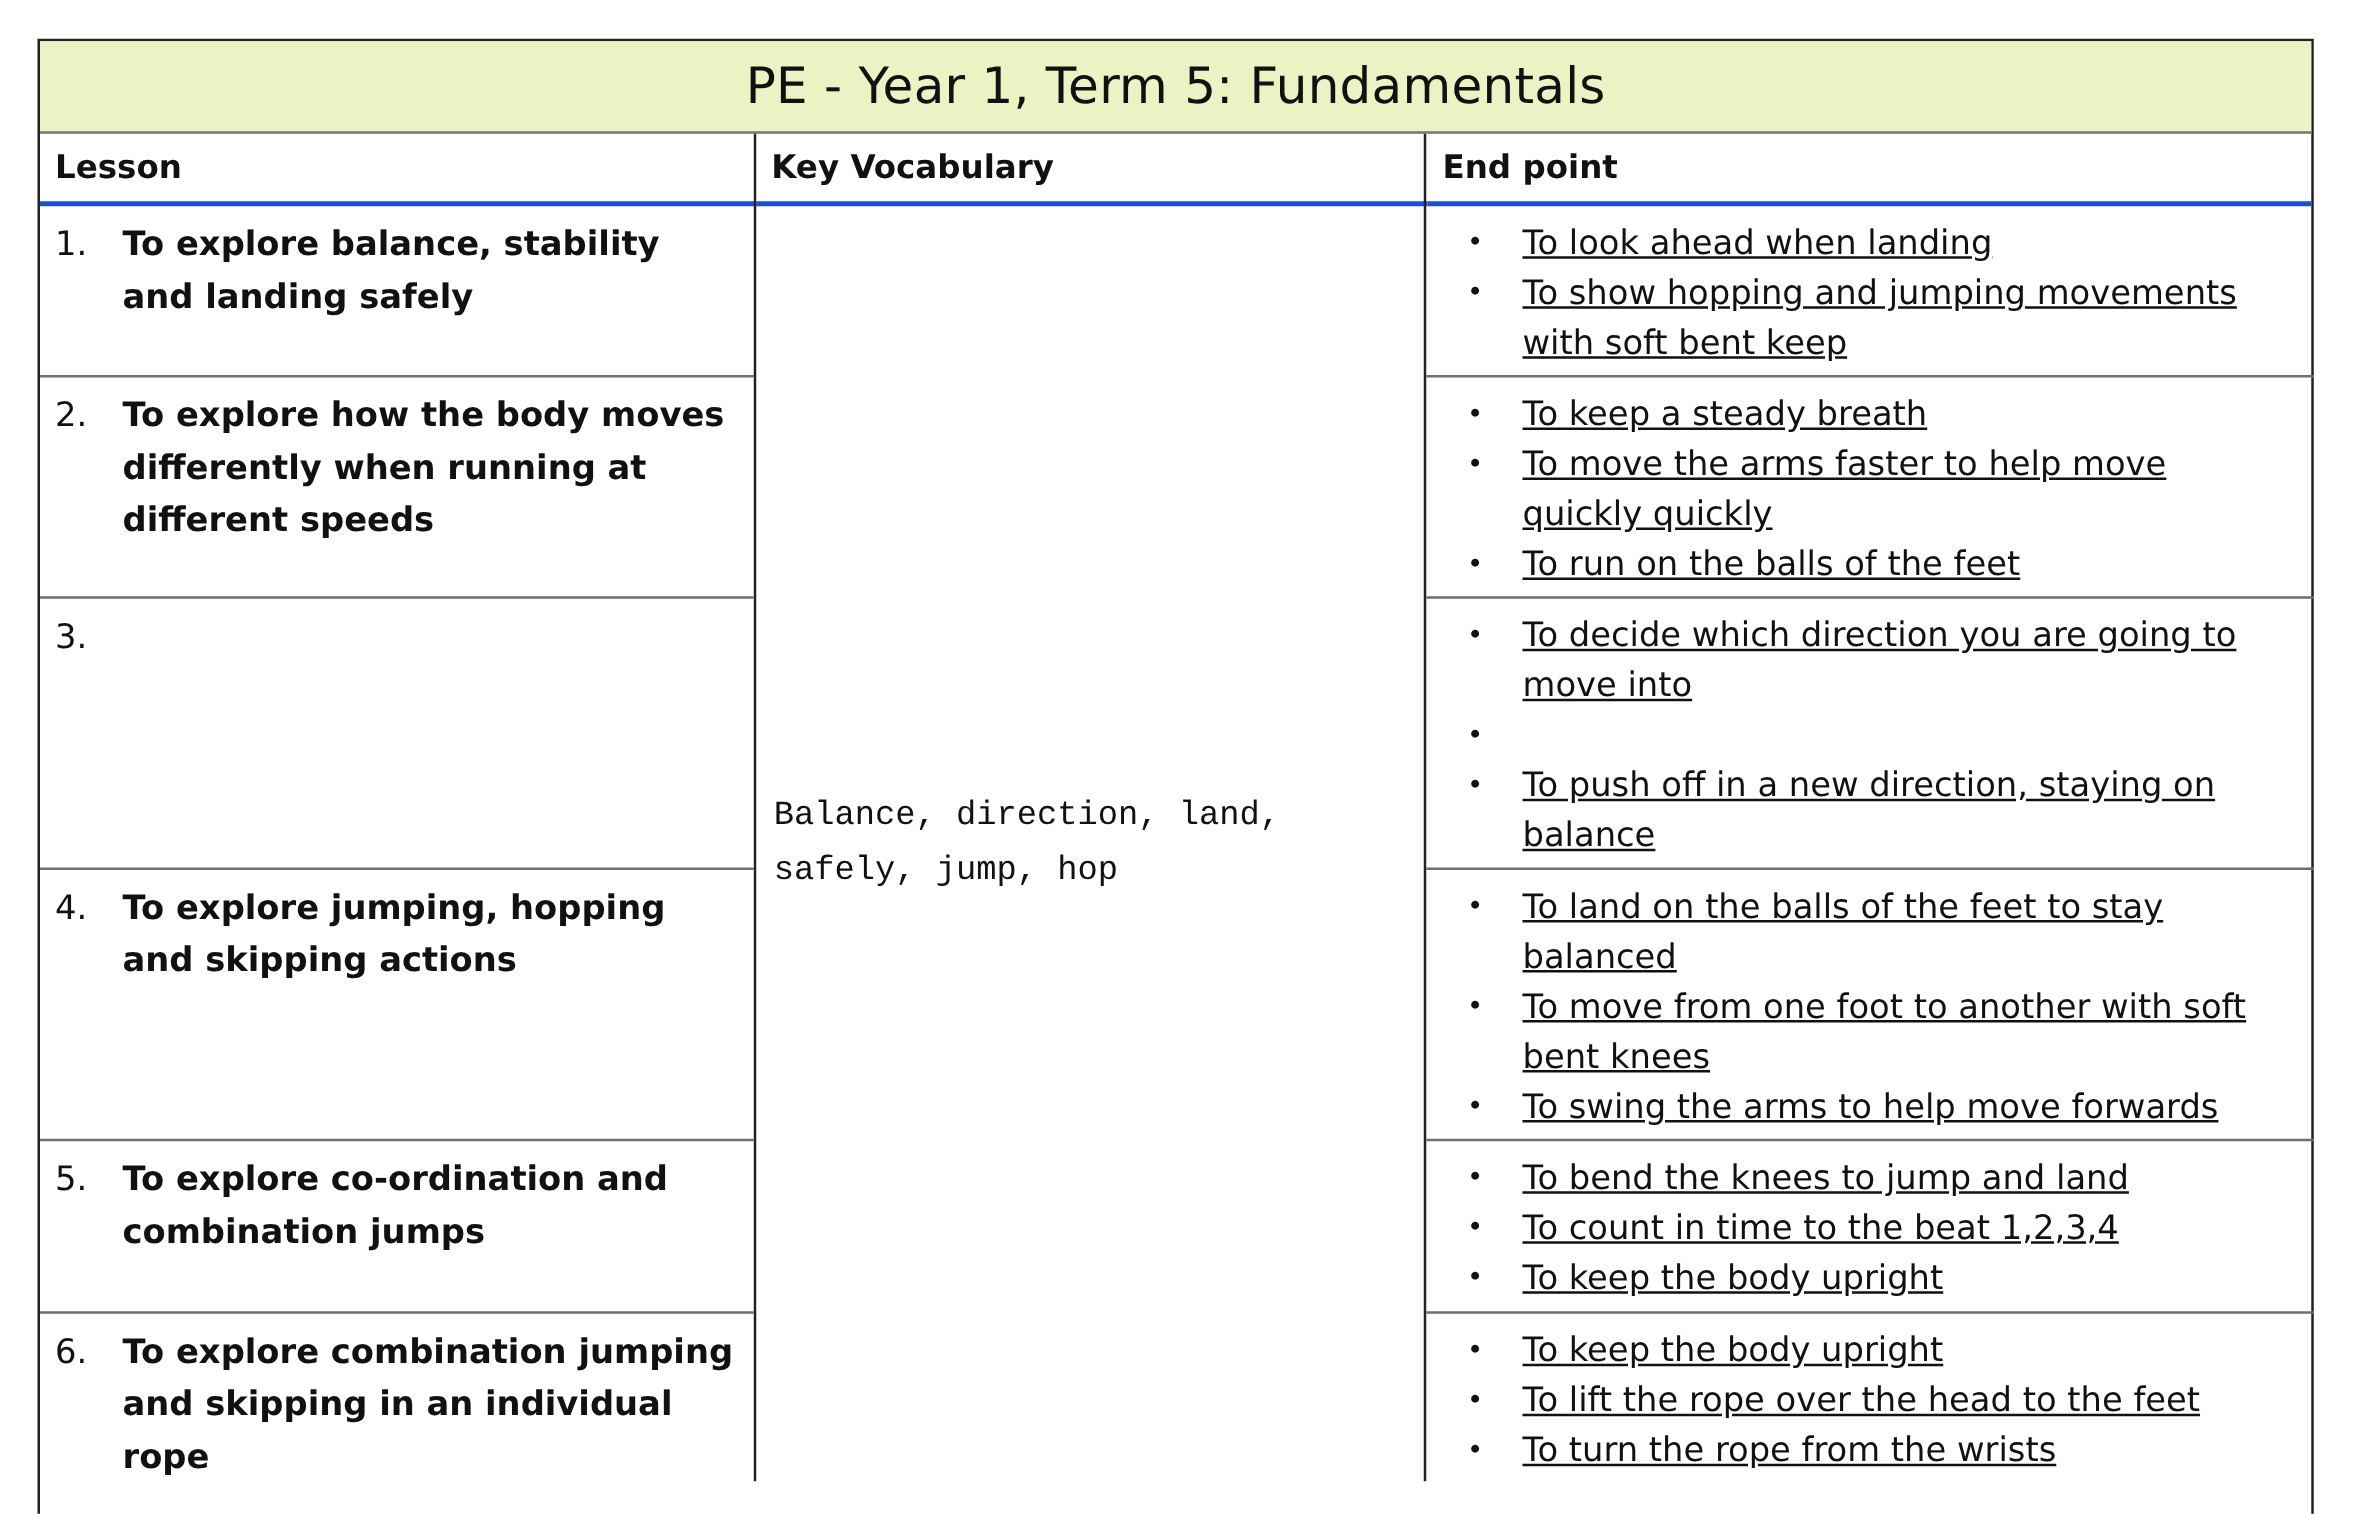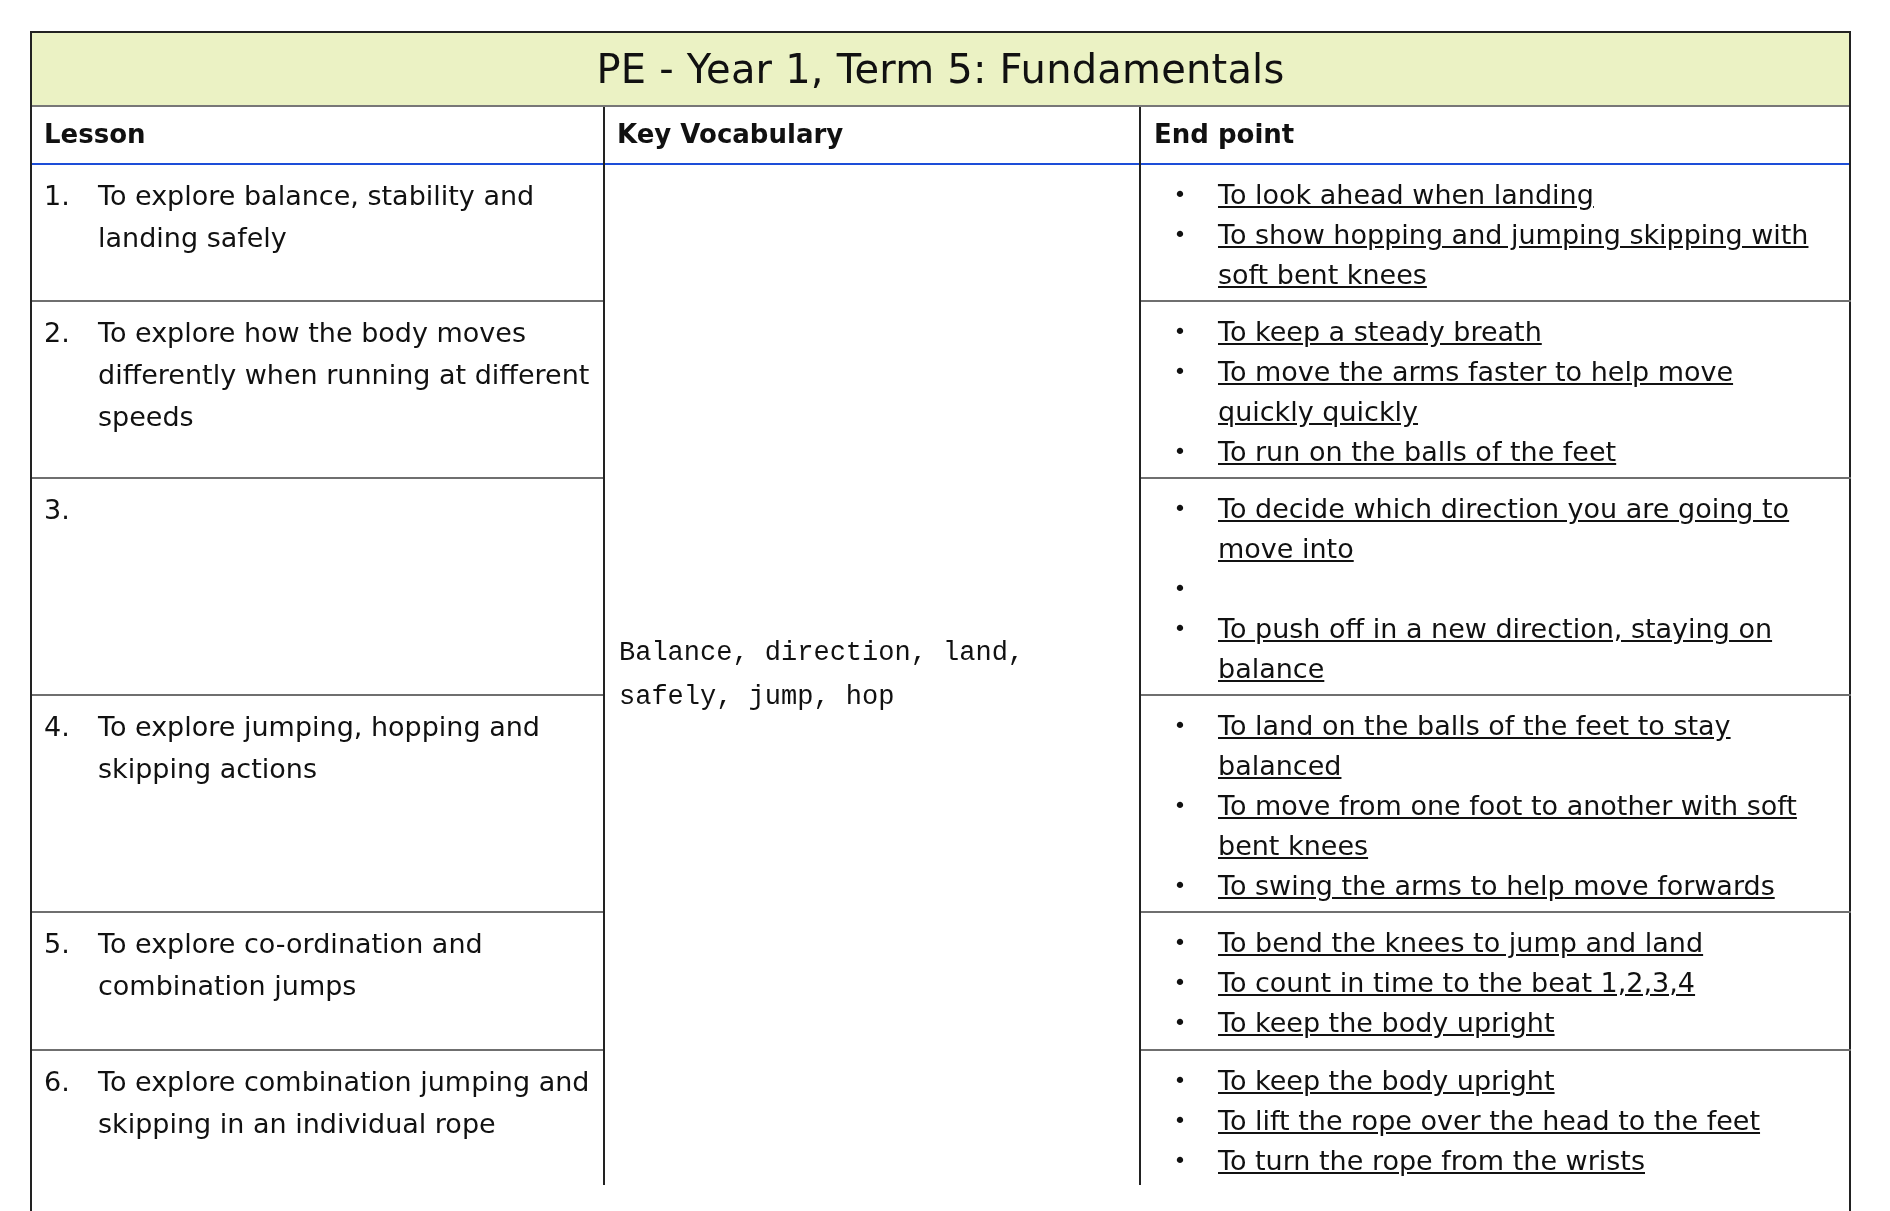--- a/index.html
+++ b/index.html
@@ -5,28 +5,28 @@
     html, body { margin: 0; padding: 0; background: #ffffff; }
     body { width: 1890px; height: 1211px; position: relative; overflow: hidden;
            font-family: "DejaVu Sans", sans-serif; color: #111; }
     .tbl { position: absolute; left: 30px; top: 31px; width: 1821px; height: 1199px;
            border: 2px solid #222; box-sizing: border-box; }
     .title { position: absolute; left: 0; top: 0; right: 0; height: 74px;
              background: #ebf2c4; border-bottom: 2px solid #777; box-sizing: border-box;
              display: flex; align-items: center; justify-content: center;
              font-size: 40px; letter-spacing: 0.2px; }
     .hdr { position: absolute; top: 74px; height: 58px; box-sizing: border-box;
-           border-bottom: 2px solid #1d4ed8; font-weight: bold; font-size: 26px;
+           border-bottom: 4px solid #1d4ed8; font-weight: bold; font-size: 26px;
            padding: 12px 0 0 12px; }
     .vline { position: absolute; width: 2px; background: #222; }
     .hline { position: absolute; height: 2px; background: #6f6f6f; }
     .cell { position: absolute; box-sizing: border-box; font-size: 27px; line-height: 42px; }
     .lesson { display: flex; padding: 10px 12px 0 12px; }
     .lesson .num { width: 54px; flex: none; }
-    .lesson .txt { flex: 1; }
+    .lesson .txt { flex: 1; font-weight: bold; }
     .vocab { padding: 0 14px; display: flex; align-items: center; line-height: 44px; font-family: Liberation Mono, monospace; }
     .ep { padding: 10px 14px 0 0; }
     .ep ul { margin: 0; padding: 0; list-style: none; }
     .ep li { display: flex; line-height: 40px; }
     .ep .bul { width: 76px; flex: none; text-align: center; font-size: 22px; }
     .ep .t { flex: 1; text-decoration: underline; }
   </style>
 </head>
 <body>
 
@@ -60,21 +60,21 @@
     <span class="txt">To explore balance, stability and landing safely</span>
   </div>
   <div class="cell ep" style="left:1110px;top:132px;width:707px;height:135px;">
     <ul>
       <li>
           <span class="bul">•</span>
           <span class="t">To look ahead when landing</span>
         </li>
       <li>
           <span class="bul">•</span>
-          <span class="t">To show hopping and jumping skipping with soft bent knees</span>
+          <span class="t">To show hopping and jumping movements with soft bent keep</span>
         </li>
     </ul>
   </div>
 
   <div class="cell lesson" style="left:0;top:269px;width:571px;height:175px;">
     <span class="num">2.</span>
     <span class="txt">To explore how the body moves differently when running at different speeds</span>
   </div>
   <div class="cell ep" style="left:1110px;top:269px;width:707px;height:175px;">
     <ul>

